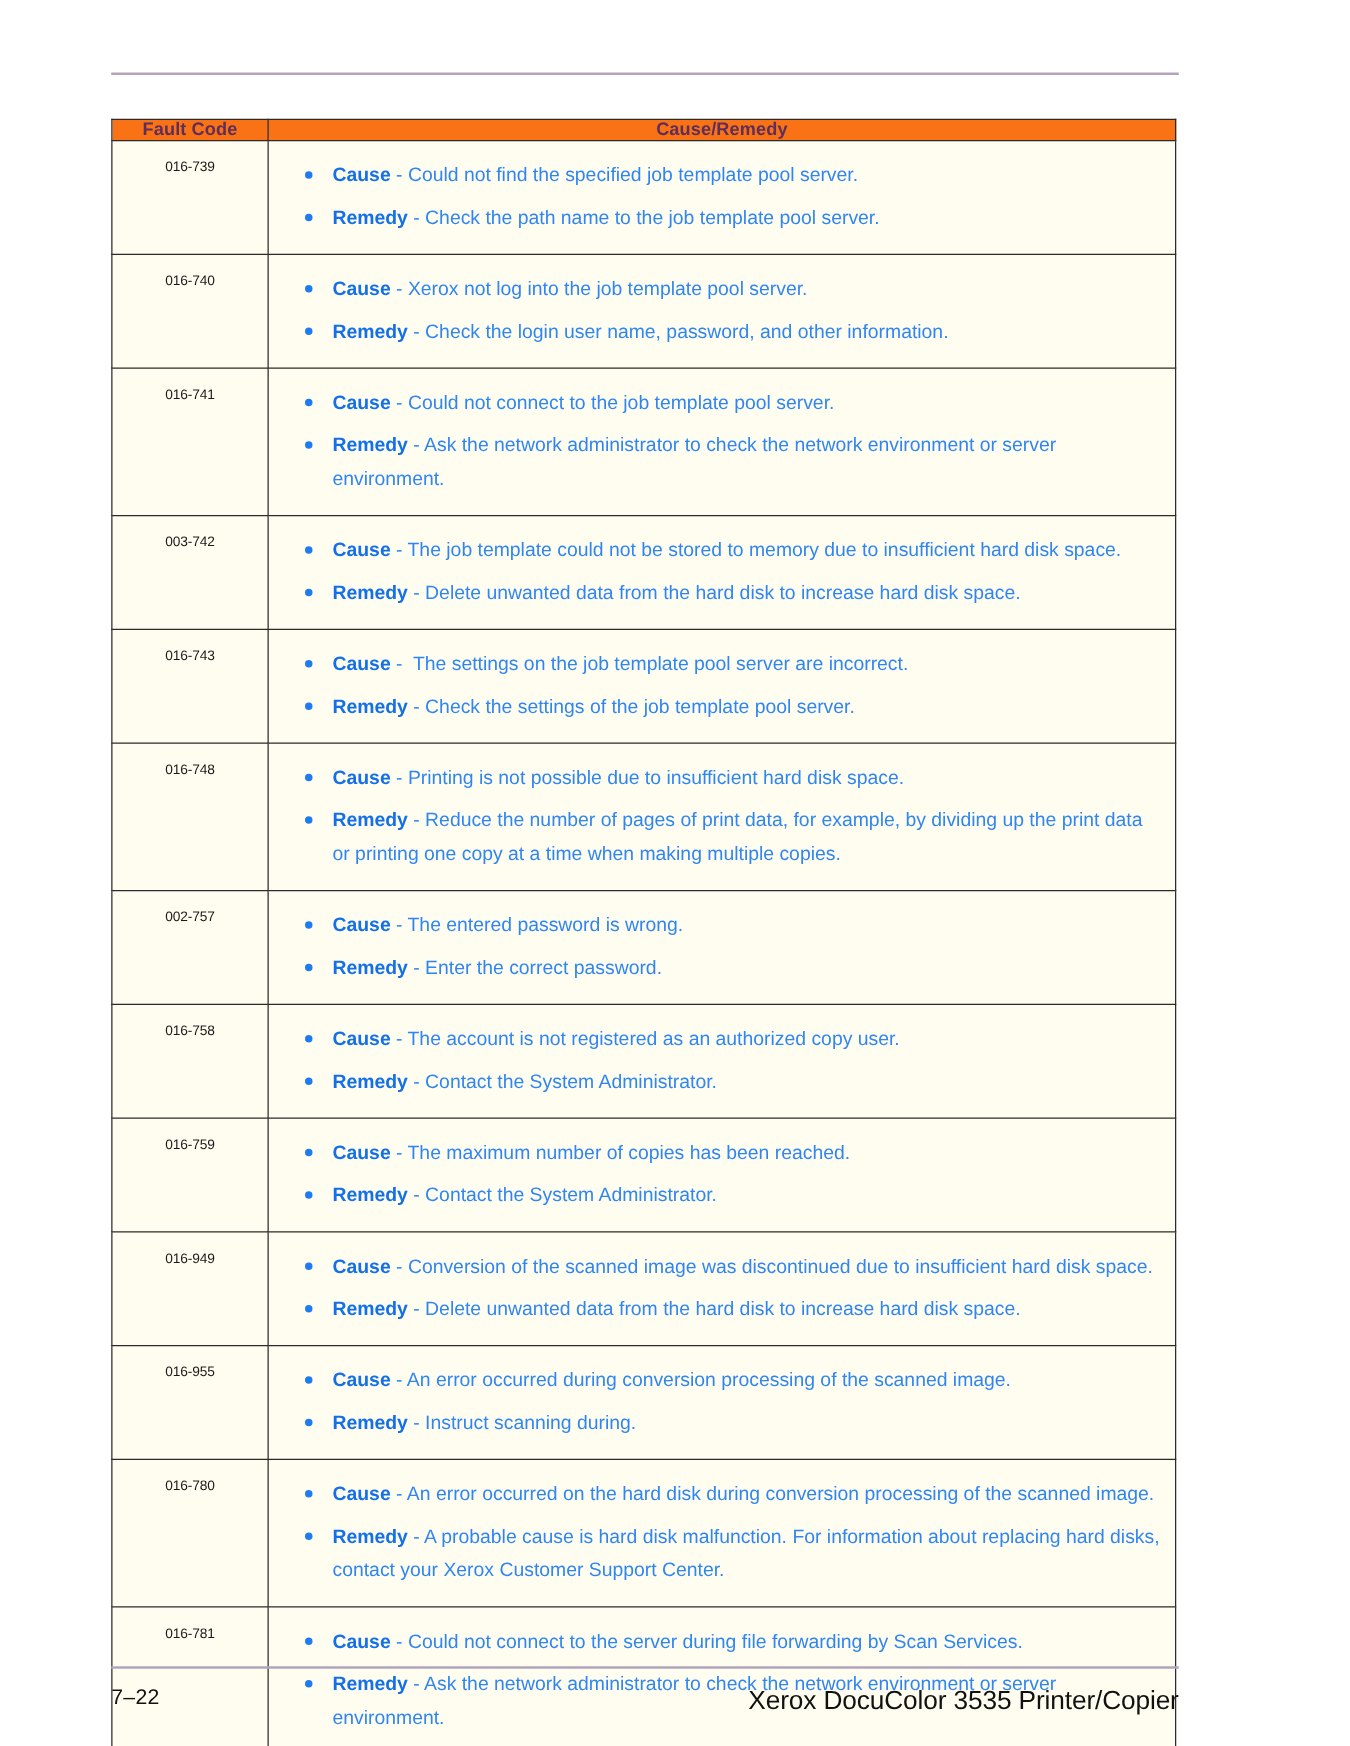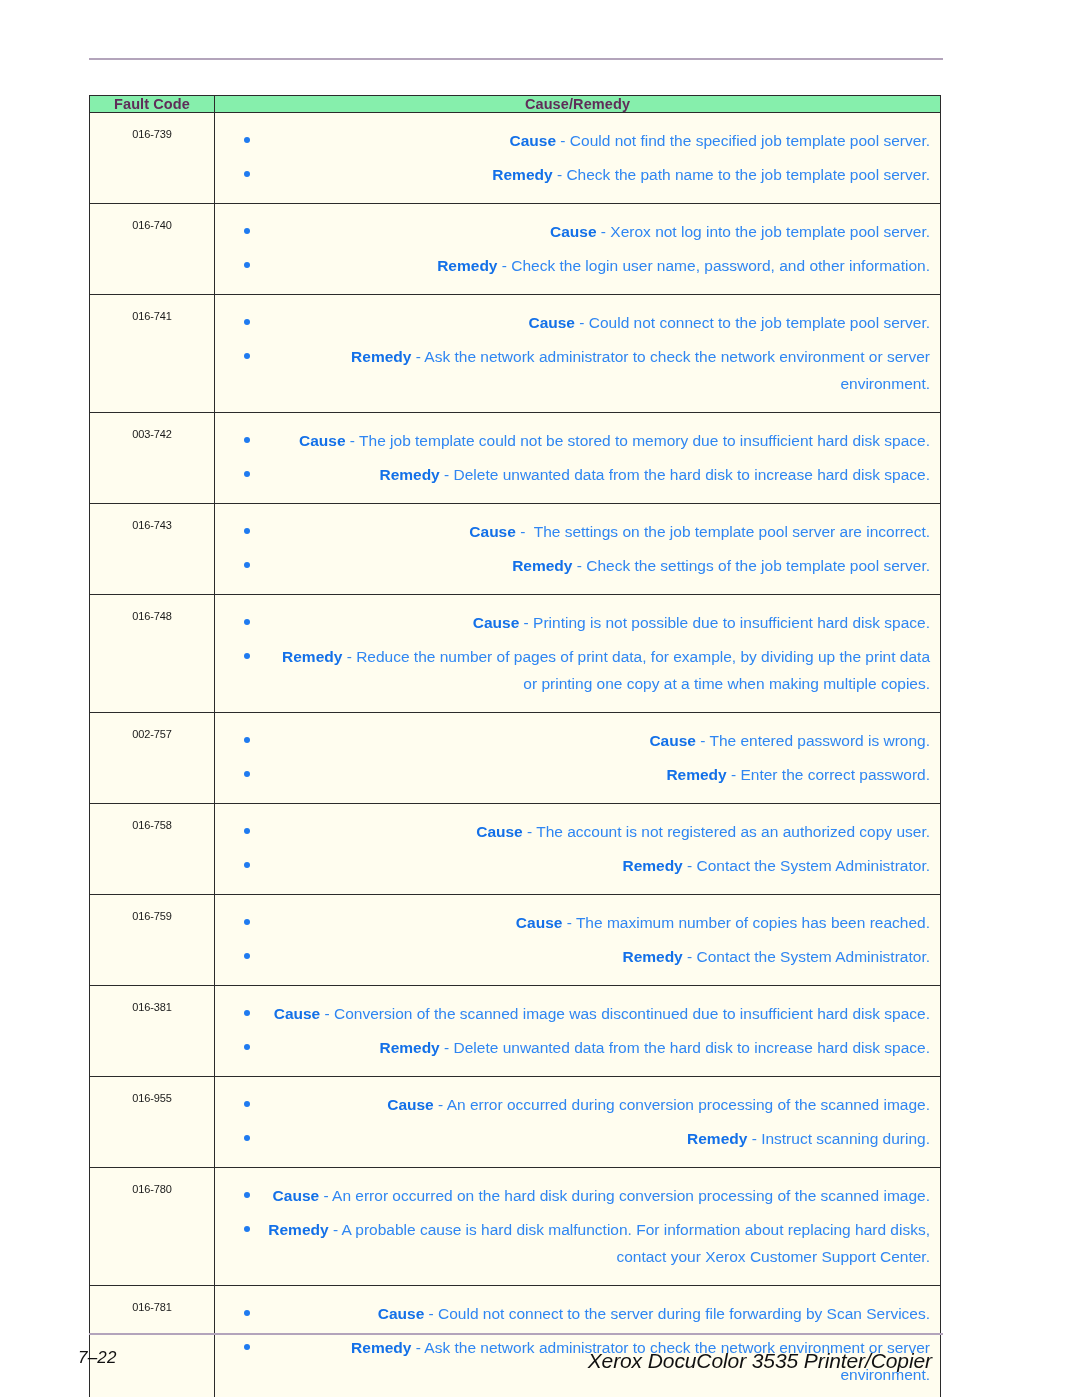--- a/index.html
+++ b/index.html
@@ -48,33 +48,32 @@
 
   .fault-table th,
   .fault-table td {
     border: 1px solid #2b2b2b;
     vertical-align: top;
     padding: 0;
   }
 
   
   thead th {
-    background: #86efac;
+    background: #f97316;
     color: #5f2d59;
     font-weight: bold;
     font-size: 14.5px;
     text-align: center;
     padding: 11px 4px 12px 4px;
     letter-spacing: 0.1px;
   }
 
   
   tbody td {
     background: #fffdef;
-    text-align: right;
   }
   td.code-cell {
     text-align: center;
     color: #1a1a1a;
     font-size: 11px;
     padding: 15px 4px 14px 4px;
     letter-spacing: -0.1px;
   }
   td.cr-cell {
     padding: 11px 10px 11px 0px;
@@ -119,25 +118,24 @@
   .footer-rule {
     position: absolute;
     left: 89px;
     top: 1333px;
     width: 854px;
     height: 2px;
     background: #b3a4bb;
   }
   .footer {
     position: absolute;
-    left: 78px;
+    left: 89px;
     top: 1348px;
     width: 854px;
     height: 30px;
-    font-style: italic;
   }
   .footer .pg {
     position: absolute;
     left: 0;
     top: 0;
     font-size: 17px;
     color: #111111;
     letter-spacing: 0.2px;
   }
   .footer .bk {
@@ -243,21 +241,21 @@
         <tr>
           <td class="code-cell">016-759</td>
           <td class="cr-cell">
             <ul class="cr-list">
               <li><span class="bullet"></span><span class="lbl">Cause</span><span class="txt"> - </span><span class="txt">The maximum number of copies has been reached.</span></li>
               <li><span class="bullet"></span><span class="lbl">Remedy</span><span class="txt"> - </span><span class="txt">Contact the System Administrator.</span></li>
             </ul>
           </td>
         </tr>
         <tr>
-          <td class="code-cell">016-381</td>
+          <td class="code-cell">016-949</td>
           <td class="cr-cell">
             <ul class="cr-list">
               <li><span class="bullet"></span><span class="lbl">Cause</span><span class="txt"> - </span><span class="txt">Conversion of the scanned image was discontinued due to insufficient hard disk space.</span></li>
               <li><span class="bullet"></span><span class="lbl">Remedy</span><span class="txt"> - </span><span class="txt">Delete unwanted data from the hard disk to increase hard disk space.</span></li>
             </ul>
           </td>
         </tr>
         <tr>
           <td class="code-cell">016-955</td>
           <td class="cr-cell">

